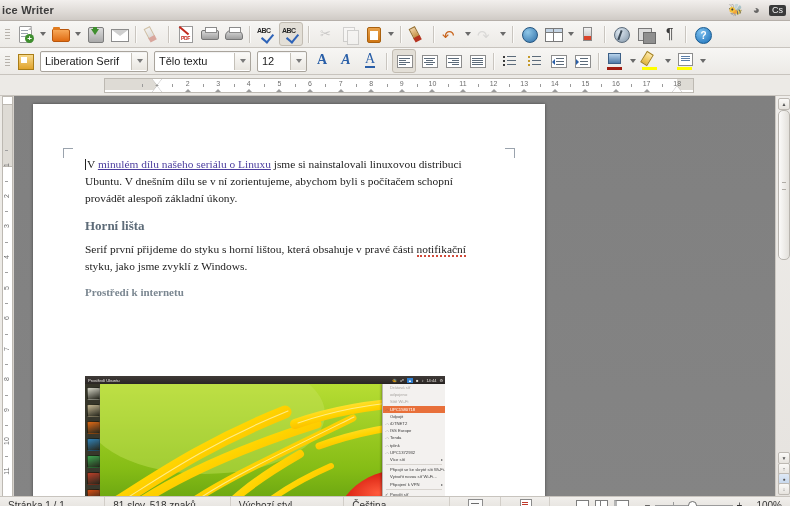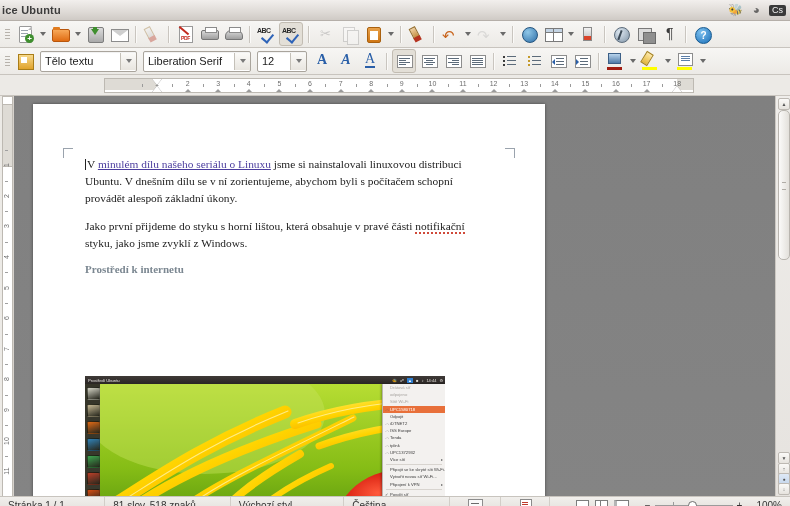--- a/index.html
+++ b/index.html
@@ -216,21 +216,21 @@
                 box-shadow:0 2px 0 #c0392b,0 4px 0 #c0392b;}
   .selmode{width:13px;height:10px;border:1px solid #8d8d8d;background:#fafafa;position:relative;}
   .selmode:after{content:"";position:absolute;left:2px;top:3px;width:8px;height:1px;background:#6b6b6b;box-shadow:0 3px 0 #6b6b6b;}
 </style>
 </head>
 <body>
 
 <div id="app">
 
   <div class="panel">
-    <div class="panel-title">ice Ubuntu</div>
+    <div class="panel-title">ice Writer</div>
     <div class="panel-right">
       <span class="ind">🐝</span>
       <span class="ind">◕</span>
       <span class="ind boxed">Cs</span>
     </div>
   </div>
 
   <div class="tbar tbar1">
     <div class="grip">
         <i></i>
@@ -408,27 +408,27 @@
         <i></i>
         <i></i>
       </div>
 
     <div class="tb">
       <span class="ic">
           <span class="stylic"></span>
         </span>
     </div>
 
+    <div class="combo font">
+      <span class="val">Liberation Serif</span>
+      <span class="btn"></span>
+    </div>
+
     <div class="combo style">
       <span class="val">Tělo textu</span>
-      <span class="btn"></span>
-    </div>
-
-    <div class="combo font">
-      <span class="val">Liberation Serif</span>
       <span class="btn"></span>
     </div>
 
     <div class="combo size">
       <span class="val">12</span>
       <span class="btn"></span>
     </div>
 
     <div class="tb">
       <span class="fmtA" style="font-weight:bold;">A</span>
@@ -658,22 +658,23 @@
 
     <div class="canvas">
       <div class="page">
         <div class="crop tl"></div>
         <div class="crop tr"></div>
 
         <div class="content">
 
           <p class="p"><span class="caret"></span><span>V </span><a class="link" href="#">minulém dílu našeho seriálu o Linuxu</a><span> jsme si nainstalovali linuxovou distribuci Ubuntu. V dnešním dílu se v ní zorientujeme, abychom byli s počítačem schopní provádět alespoň základní úkony.</span></p>
 
-
-          <p class="p"><span>Jako první přijdeme do styku s horní lištou, která obsahuje v pravé části </span><span class="sp">notifikační</span><span> styku, jako jsme zvyklí z Windows.</span></p>
+          <div class="h2">Horní lišta</div>
+
+          <p class="p"><span>Serif první přijdeme do styku s horní lištou, která obsahuje v pravé části </span><span class="sp">notifikační</span><span> styku, jako jsme zvyklí z Windows.</span></p>
 
           <div class="h3">Prostředí k internetu</div>
 
         </div>
 
         <div class="shot">
           <div class="wall">
             <svg width="360" height="152" viewBox="0 0 360 152" style="position:absolute;left:0;top:0">
               <defs>
                 <linearGradient id="pg" x1="0" y1="0" x2="1" y2="1">

